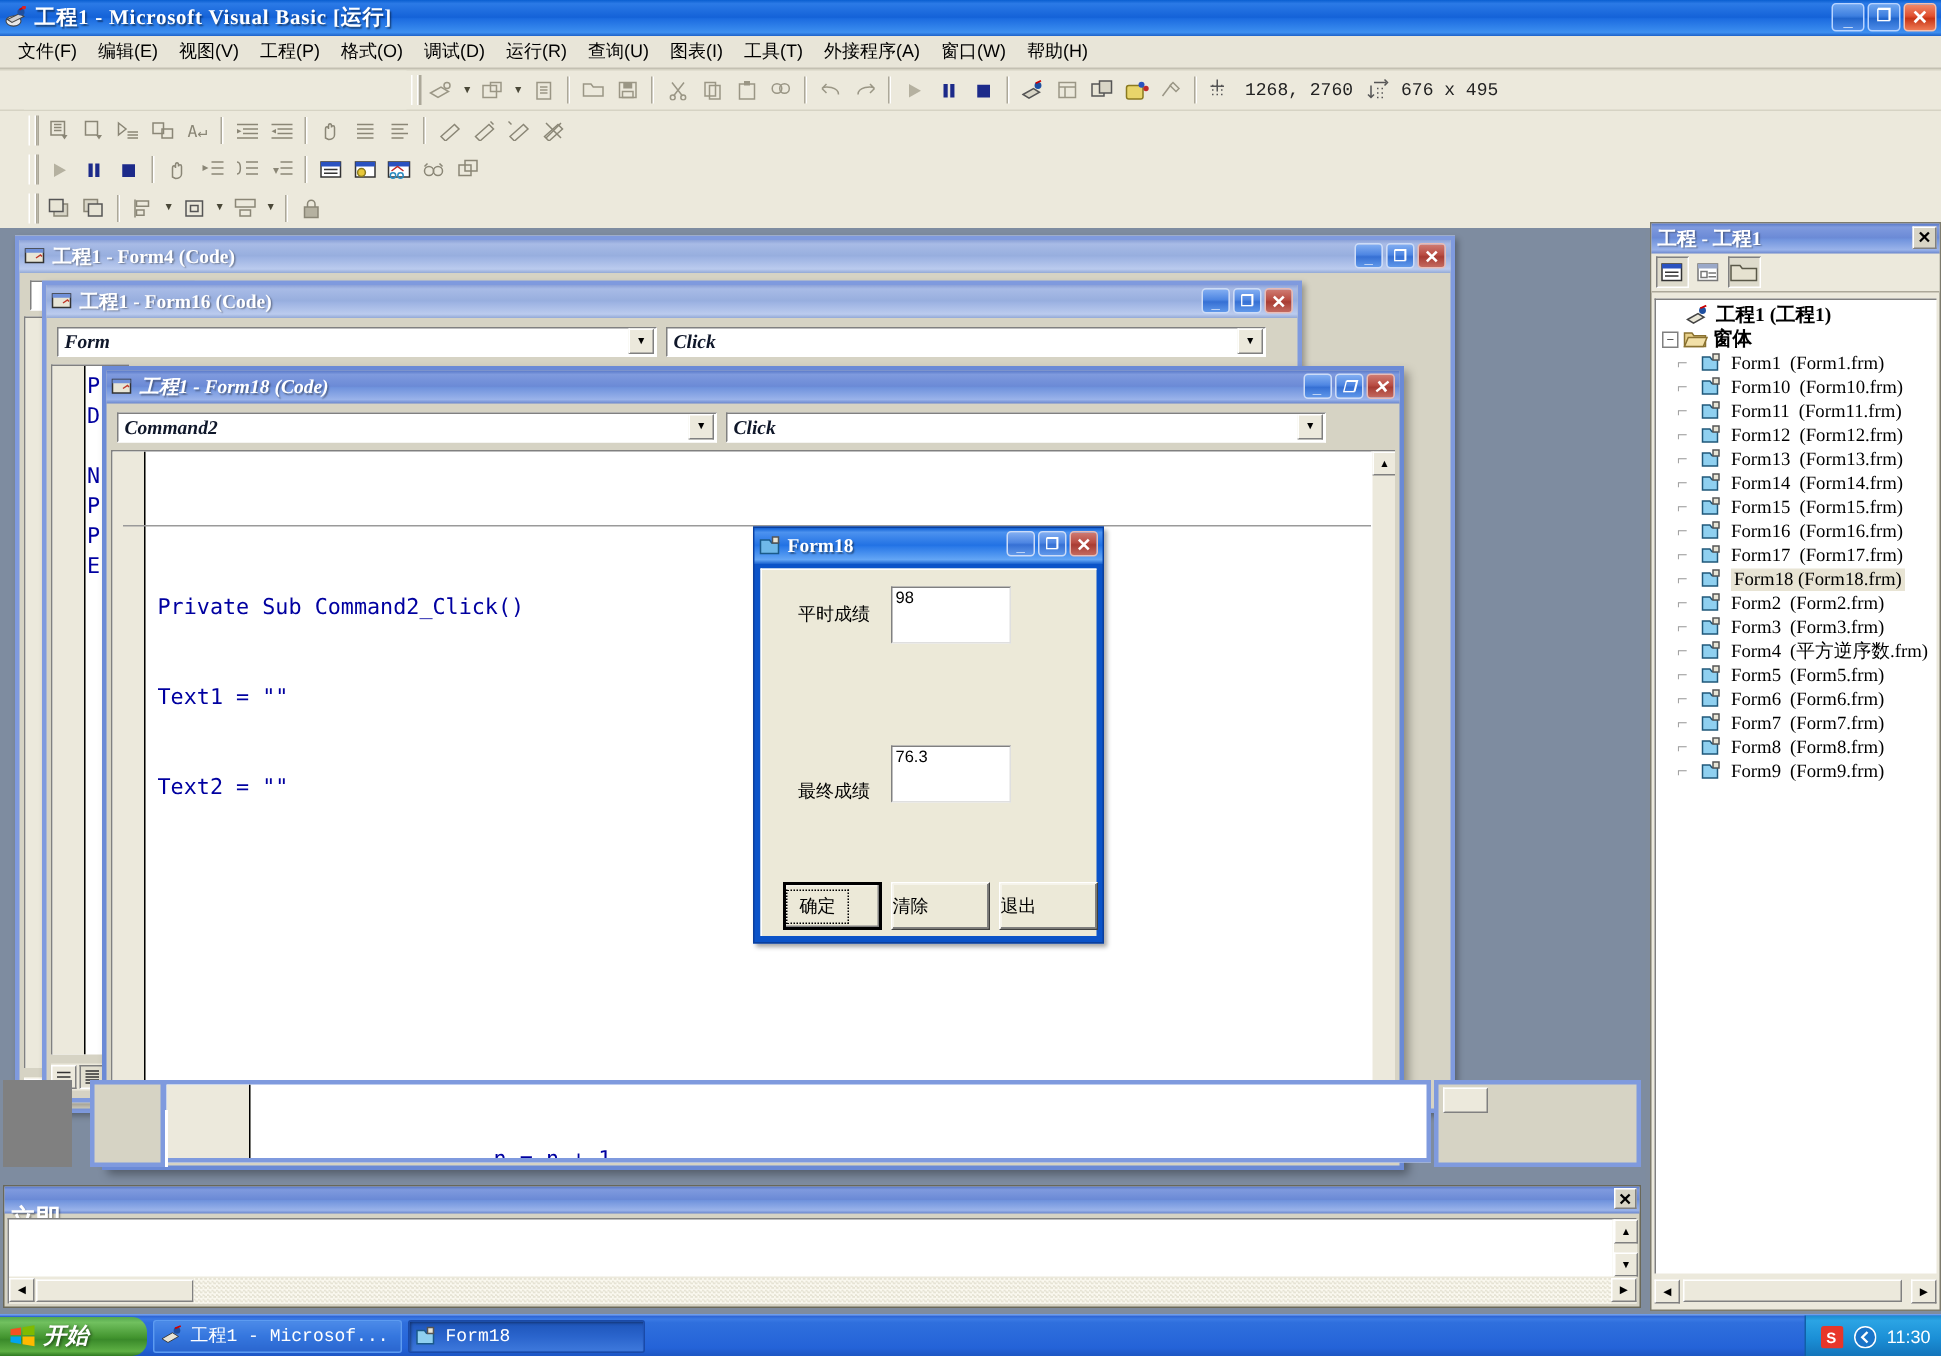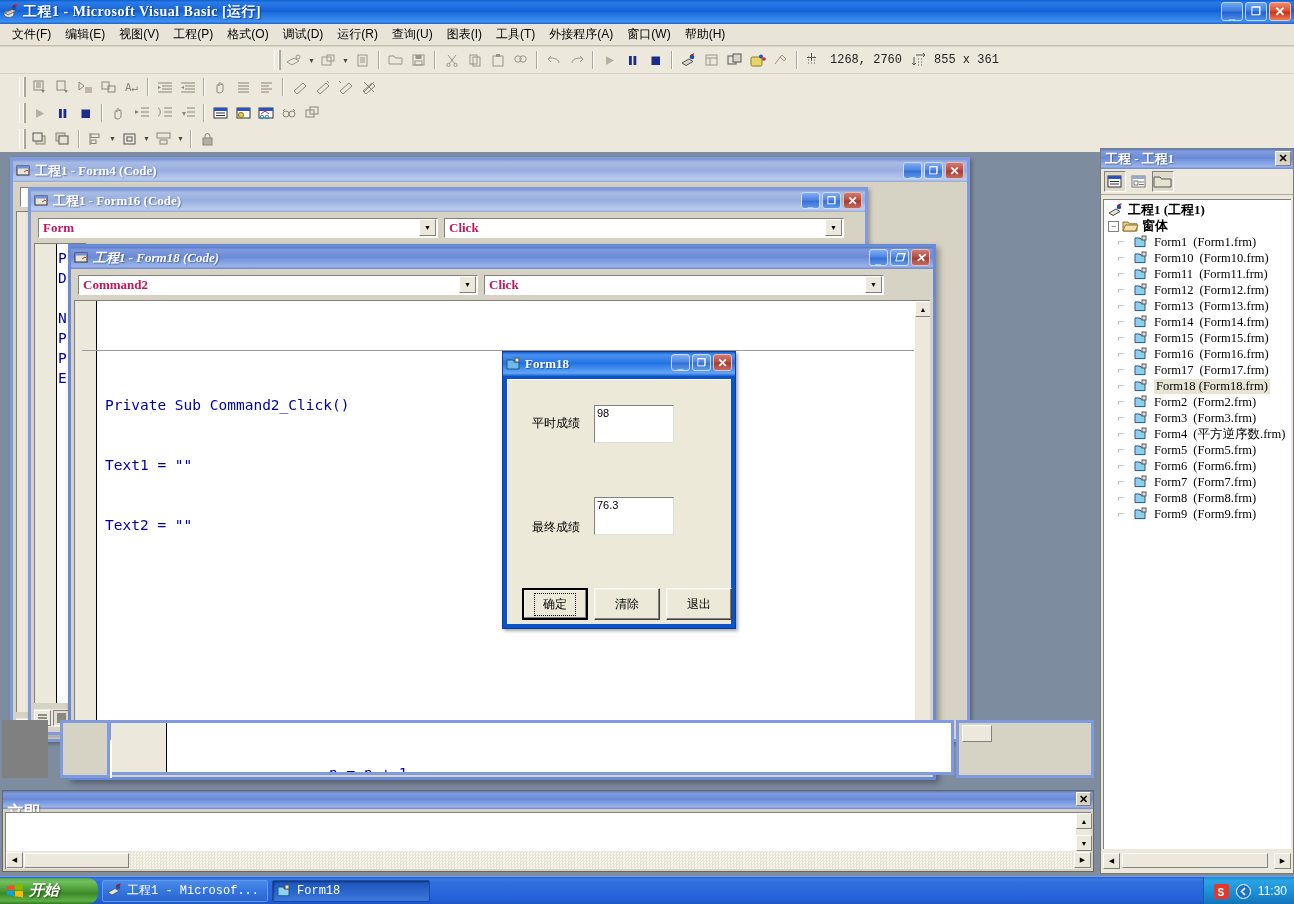--- a/index.html
+++ b/index.html
@@ -130,21 +130,21 @@
     padding: 2px 4px; background: #d6d3c4;
   }
   .vbcombo {
     height: 20px; background: #fff; position: relative;
     border-top: 1px solid #808080; border-left: 1px solid #808080;
     border-right: 1px solid #fff; border-bottom: 1px solid #fff;
     display: flex; align-items: center;
   }
   .vbcombo .cbtext {
     font-family: "Liberation Serif", serif; font-weight: bold; font-size: 13px;
-    color: #be185d; padding-left: 4px; white-space: nowrap; flex: 1; overflow: hidden;
+    color: #0f172a; padding-left: 4px; white-space: nowrap; flex: 1; overflow: hidden; font-style: italic;
   }
   .vbcombo .cbarrow {
     width: 17px; height: 17px; margin-right: 1px; flex: none;
     background: #ece9dc;
     border-top: 1px solid #fff; border-left: 1px solid #fff;
     border-right: 1px solid #808080; border-bottom: 1px solid #808080;
     display: flex; align-items: center; justify-content: center;
     font-size: 7px; color: #000;
   }
 
@@ -228,21 +228,21 @@
     width: 80px; height: 38px; background: #fff;
     border-top: 1px solid #808080; border-left: 1px solid #808080;
     border-right: 1px solid #dfdfdf; border-bottom: 1px solid #dfdfdf;
     font-family: "Liberation Sans", sans-serif; font-size: 11px; color: #000;
     padding: 1px 2px; line-height: 12px;
   }
   .f18btn {
     position: absolute; width: 66px; height: 32px; background: #ece9d8;
     border-top: 1px solid #fff; border-left: 1px solid #fff;
     border-right: 1px solid #404040; border-bottom: 1px solid #404040;
-    display: flex; align-items: center; justify-content: center;
+    display: flex; align-items: center; 
     font-family: "Liberation Sans", sans-serif; font-size: 12px; color: #000;
     box-shadow: inset -1px -1px 0 #808080, inset 1px 1px 0 #f5f3ea;
   }
   .f18btn.focused { border: 2px solid #000; }
   .f18btn.focused .inner {
     border: 1px dotted #000; padding: 2px 8px;
   }
 
   
   #projexp {
@@ -535,21 +535,21 @@
       <span>1268, 2760</span>
     </div>
     <div class="coordbox">
       <span class="coordicon">
         <svg width="18" height="16" viewBox="0 0 18 16">
             <path d="M6 3 h8 M13 1 l2 2 l-2 2" stroke="#555" fill="none"></path>
             <path d="M4 5 V13 M2 11 l2 2 l2 -2" stroke="#555" fill="none"></path>
             <path d="M8 7 h1 M11 7 h1 M8 10 h1 M11 10 h1 M8 13 h1 M11 13 h1" stroke="#555"></path>
           </svg>
       </span>
-      <span>855 x 361</span>
+      <span>676 x 495</span>
     </div>
   </div>
 
   <div class="tbrow r2">
     <div class="grip"></div>
     <div class="tbbtn dis">
       <svg width="15" height="14" viewBox="0 0 15 14">
           <rect x="2" y="1" width="9" height="9" fill="none" stroke="#8a8676"></rect>
           <path d="M4 3h5M4 5h5M4 7h5" stroke="#8a8676"></path>
           <path d="M9 10 l2 3 l2 -3" fill="#8a8676"></path>
@@ -986,21 +986,21 @@
           </div>
         <div class="cwb">
             <span>❐</span>
           </div>
         <div class="cwb close">
             <span style="font-size:12px">✕</span>
           </div>
       </div>
     </div>
     <div class="f18body">
-      <div class="f18row" style="left:24px; top:25px;justify-content:center;">
+      <div class="f18row" style="left:24px; top:11px;justify-content:center;">
         <span class="f18label">平时成绩</span>
         <div class="f18input">98</div>
       </div>
       <div class="f18row" style="left:24px; top:117px;">
         <span class="f18label" style="padding-top:22px">最终成绩</span>
         <div class="f18input">76.3</div>
       </div>
 
       <div class="f18btn focused" style="left:14px; top:208px;">
         <span class="inner">确定</span>
@@ -1039,21 +1039,21 @@
             </svg>
         </div>
         <div class="petbtn press">
           <svg width="20" height="16" viewBox="0 0 20 16">
               <path d="M1 13 V3 h6 l1.5 2 H18 v8 Z" fill="#e6e2d0" stroke="#5a5848"></path>
             </svg>
         </div>
       </div>
 
       <div class="petree">
-        <div class="tnode root" style="padding-left:4px;margin-top:2px">
+        <div class="tnode root" style="padding-left:20px;margin-top:2px">
           <span class="ico">
             <svg width="17" height="14" viewBox="0 0 17 14">
                 <path d="M1 10 L8 6 L12 8.5 L5 12.5 Z" fill="#e8e5d6" stroke="#444"></path>
                 <circle cx="11" cy="4" r="2.3" fill="#1e4fa0"></circle>
                 <path d="M9.5 2.5 L13.5 0.8" stroke="#c00" stroke-width="1.2"></path>
               </svg>
           </span>
           <span>工程1 (工程1)</span>
         </div>
         <div class="tnode" style="padding-left:4px">

